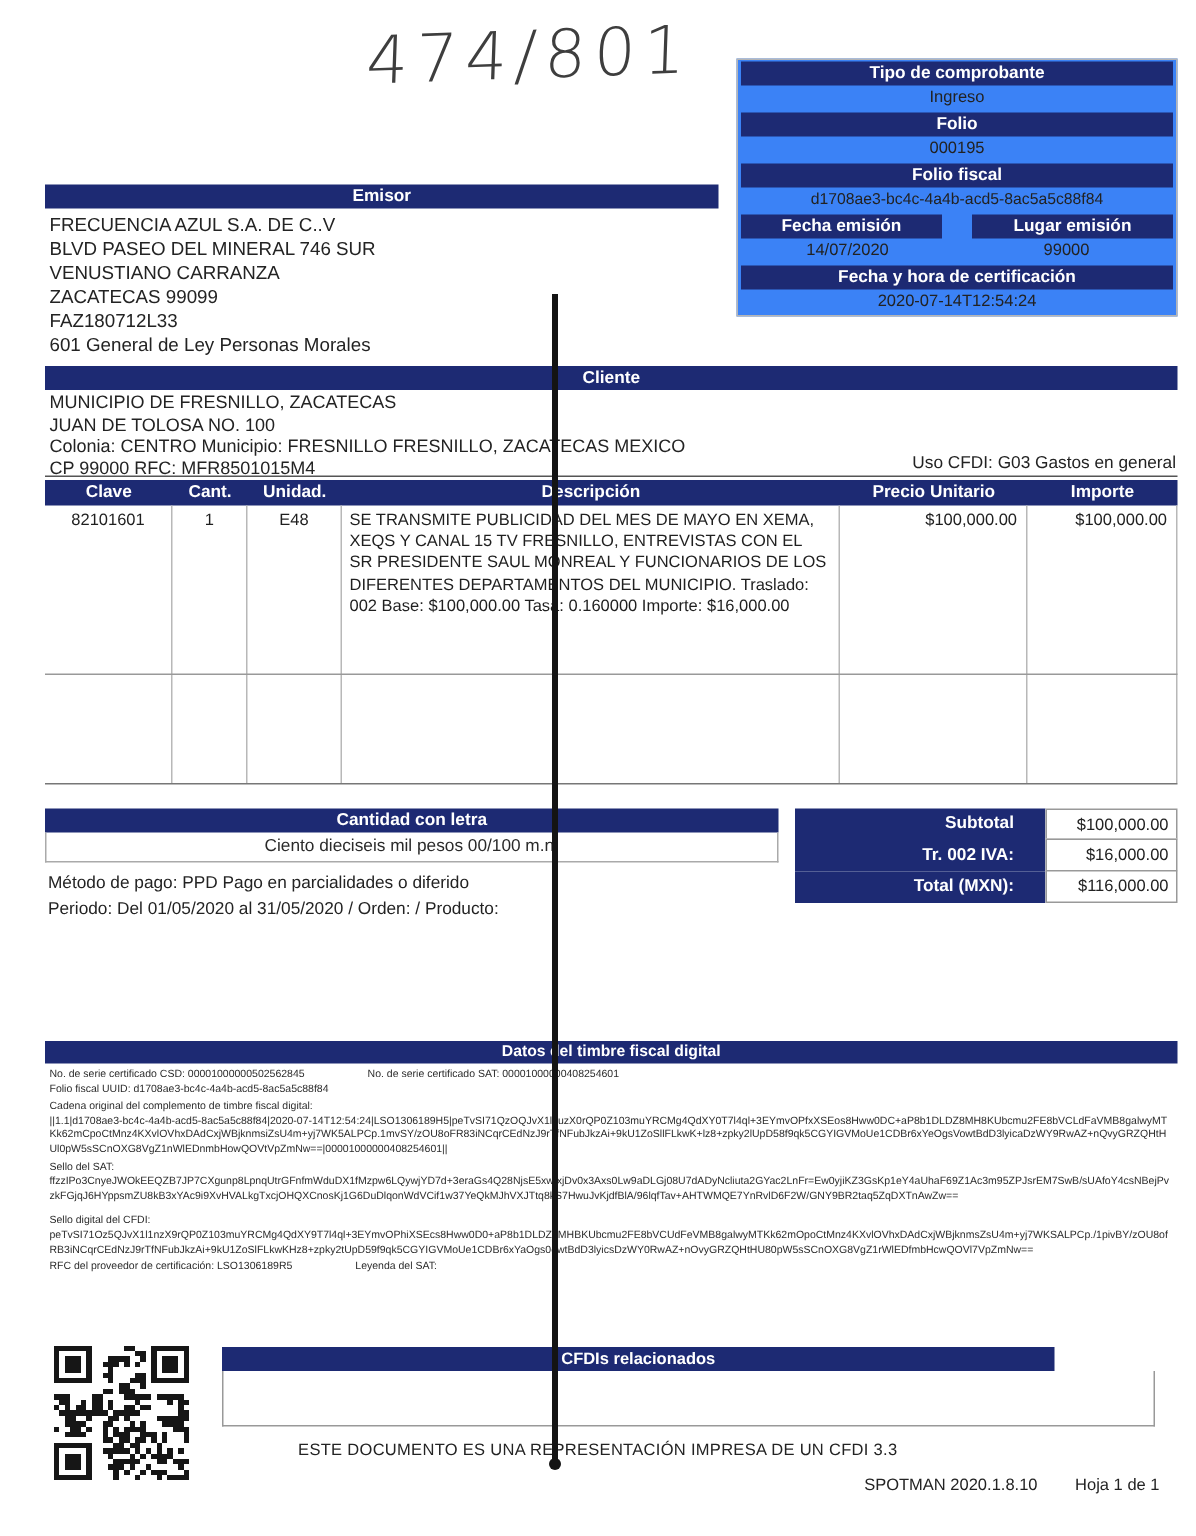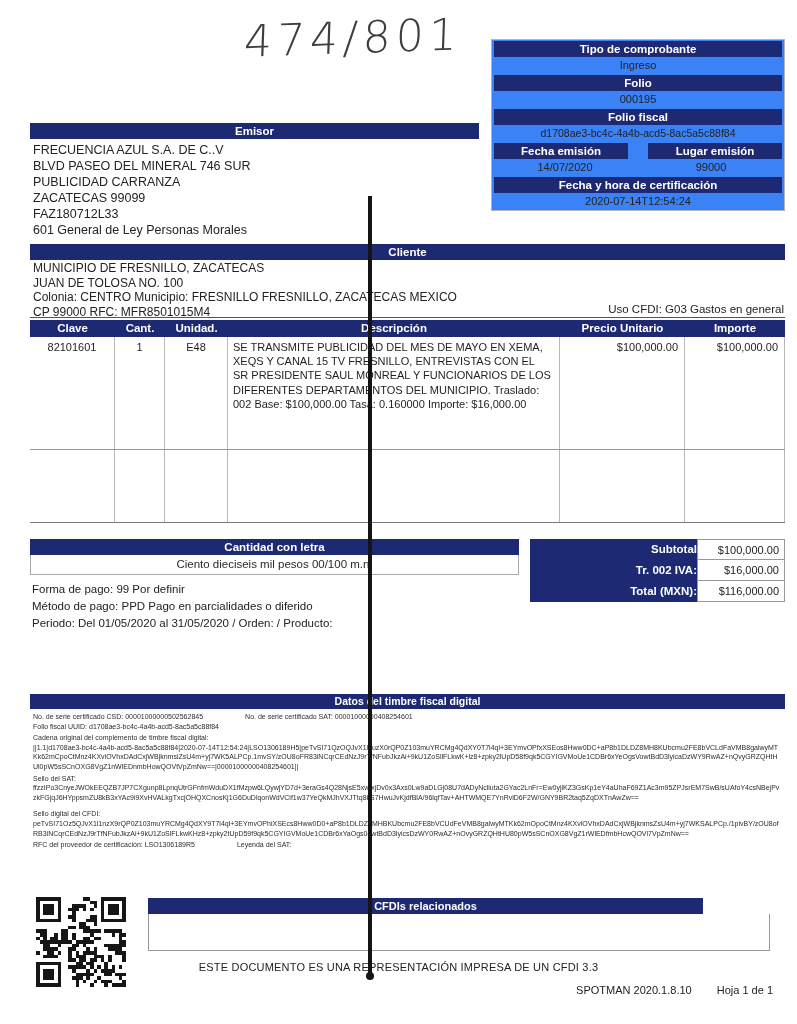--- a/index.html
+++ b/index.html
@@ -50,21 +50,21 @@
   .cell.desc{ text-align:left; padding:3px 8px 0 5px; }
   .row-sep{ position:absolute; left:0; right:0; top:112px; border-top:1px solid #999; }
   
   .cletra-bar{ left:30px; top:539px; width:489px; }
   .cletra-val{ left:30px; top:555px; width:489px; height:20px; border:1px solid #aaa; border-top:none;
                text-align:center; font-size:11.5px; line-height:19px; color:#2a2a2a; }
   
   .totals{ left:530px; top:539px; width:255px; }
   .trow{ display:flex; height:21px; }
   .tlabel{ flex:1; background:var(--navy); color:#fff; font-weight:bold; font-size:11.5px;
-           line-height:21px; text-align:right; padding-right:0; }
+           line-height:21px; text-align:right; padding-right:21px; }
   .tval{ width:88px; background:#fff; border:1px solid #999; margin-top:-1px;
          font-size:11px; line-height:20px; text-align:right; padding-right:5px; color:#222; }
   .trow:first-child .tval{ margin-top:0; }
   
   .pago{ left:32px; top:581px; font-size:11.5px; line-height:16.9px; color:#232323; }
   
   .timbre-bar{ left:30px; top:694px; width:755px; font-size:10.5px; line-height:15px; height:15px; }
   .fineprint{ left:33px; top:712px; width:748px; font-size:7px; line-height:9.6px; color:#2c2c2c; }
   .fineprint .b64{ word-break:break-all; }
   .fp-gap{ display:inline-block; width:42px; }
@@ -103,21 +103,21 @@
     <div class="ib-val">99000</div>
   </div>
   <div class="ib-bar">Fecha y hora de certificación</div>
   <div class="ib-val">2020-07-14T12:54:24</div>
 </div>
 
 <div class="abs navybar emisor-bar">Emisor</div>
 <div class="abs emisor-text">
   <div>FRECUENCIA AZUL S.A. DE C..V</div>
   <div>BLVD PASEO DEL MINERAL  746 SUR</div>
-  <div>PUBLICIDAD CARRANZA</div>
+  <div>VENUSTIANO CARRANZA</div>
   <div>ZACATECAS   99099</div>
   <div>FAZ180712L33</div>
   <div>601 General de Ley Personas Morales</div>
 </div>
 
 <div class="abs navybar cliente-bar">Cliente</div>
 <div class="abs cliente-text">
   <div>MUNICIPIO DE FRESNILLO, ZACATECAS</div>
   <div>JUAN DE TOLOSA NO. 100</div>
   <div>Colonia: CENTRO Municipio: FRESNILLO   FRESNILLO, ZACATECAS  MEXICO</div>
@@ -158,21 +158,20 @@
     <div class="tlabel">Tr. 002 IVA:</div>
     <div class="tval">$16,000.00</div>
   </div>
   <div class="trow">
     <div class="tlabel">Total (MXN):</div>
     <div class="tval">$116,000.00</div>
   </div>
 </div>
 
 <div class="abs pago">
-  <div>Forma de pago: 99 Por definir</div>
   <div>Método de pago: PPD Pago en parcialidades o diferido</div>
   <div>Periodo: Del 01/05/2020 al 31/05/2020 / Orden:  / Producto:</div>
 </div>
 
 <div class="abs navybar timbre-bar">Datos del timbre fiscal digital</div>
 <div class="abs fineprint">
   <div>
     <span>No. de serie certificado CSD: 00001000000502562845</span><span class="fp-gap"></span><span>No. de serie certificado SAT: 00001000000408254601</span>
   </div>
   <div>Folio fiscal UUID: d1708ae3-bc4c-4a4b-acd5-8ac5a5c88f84</div>

